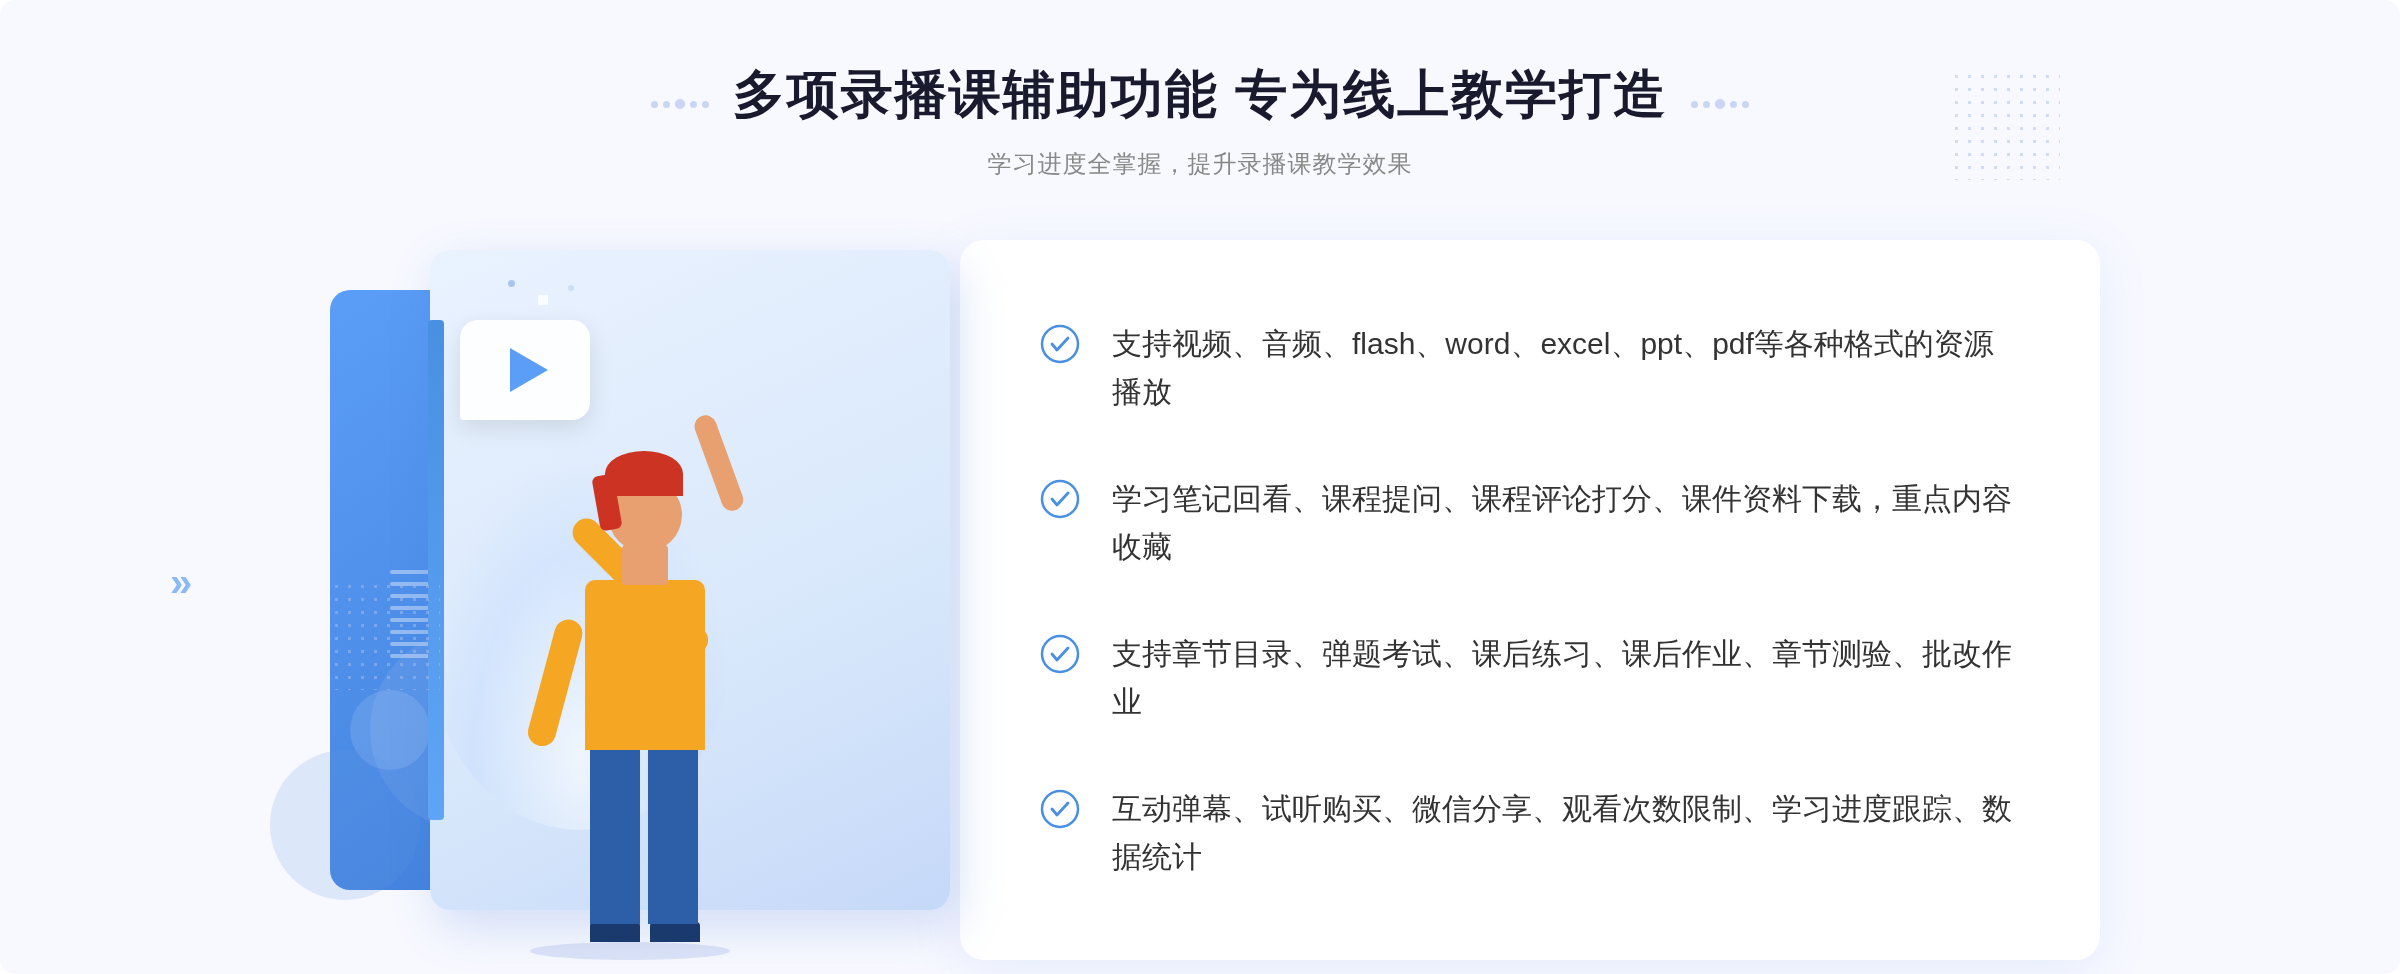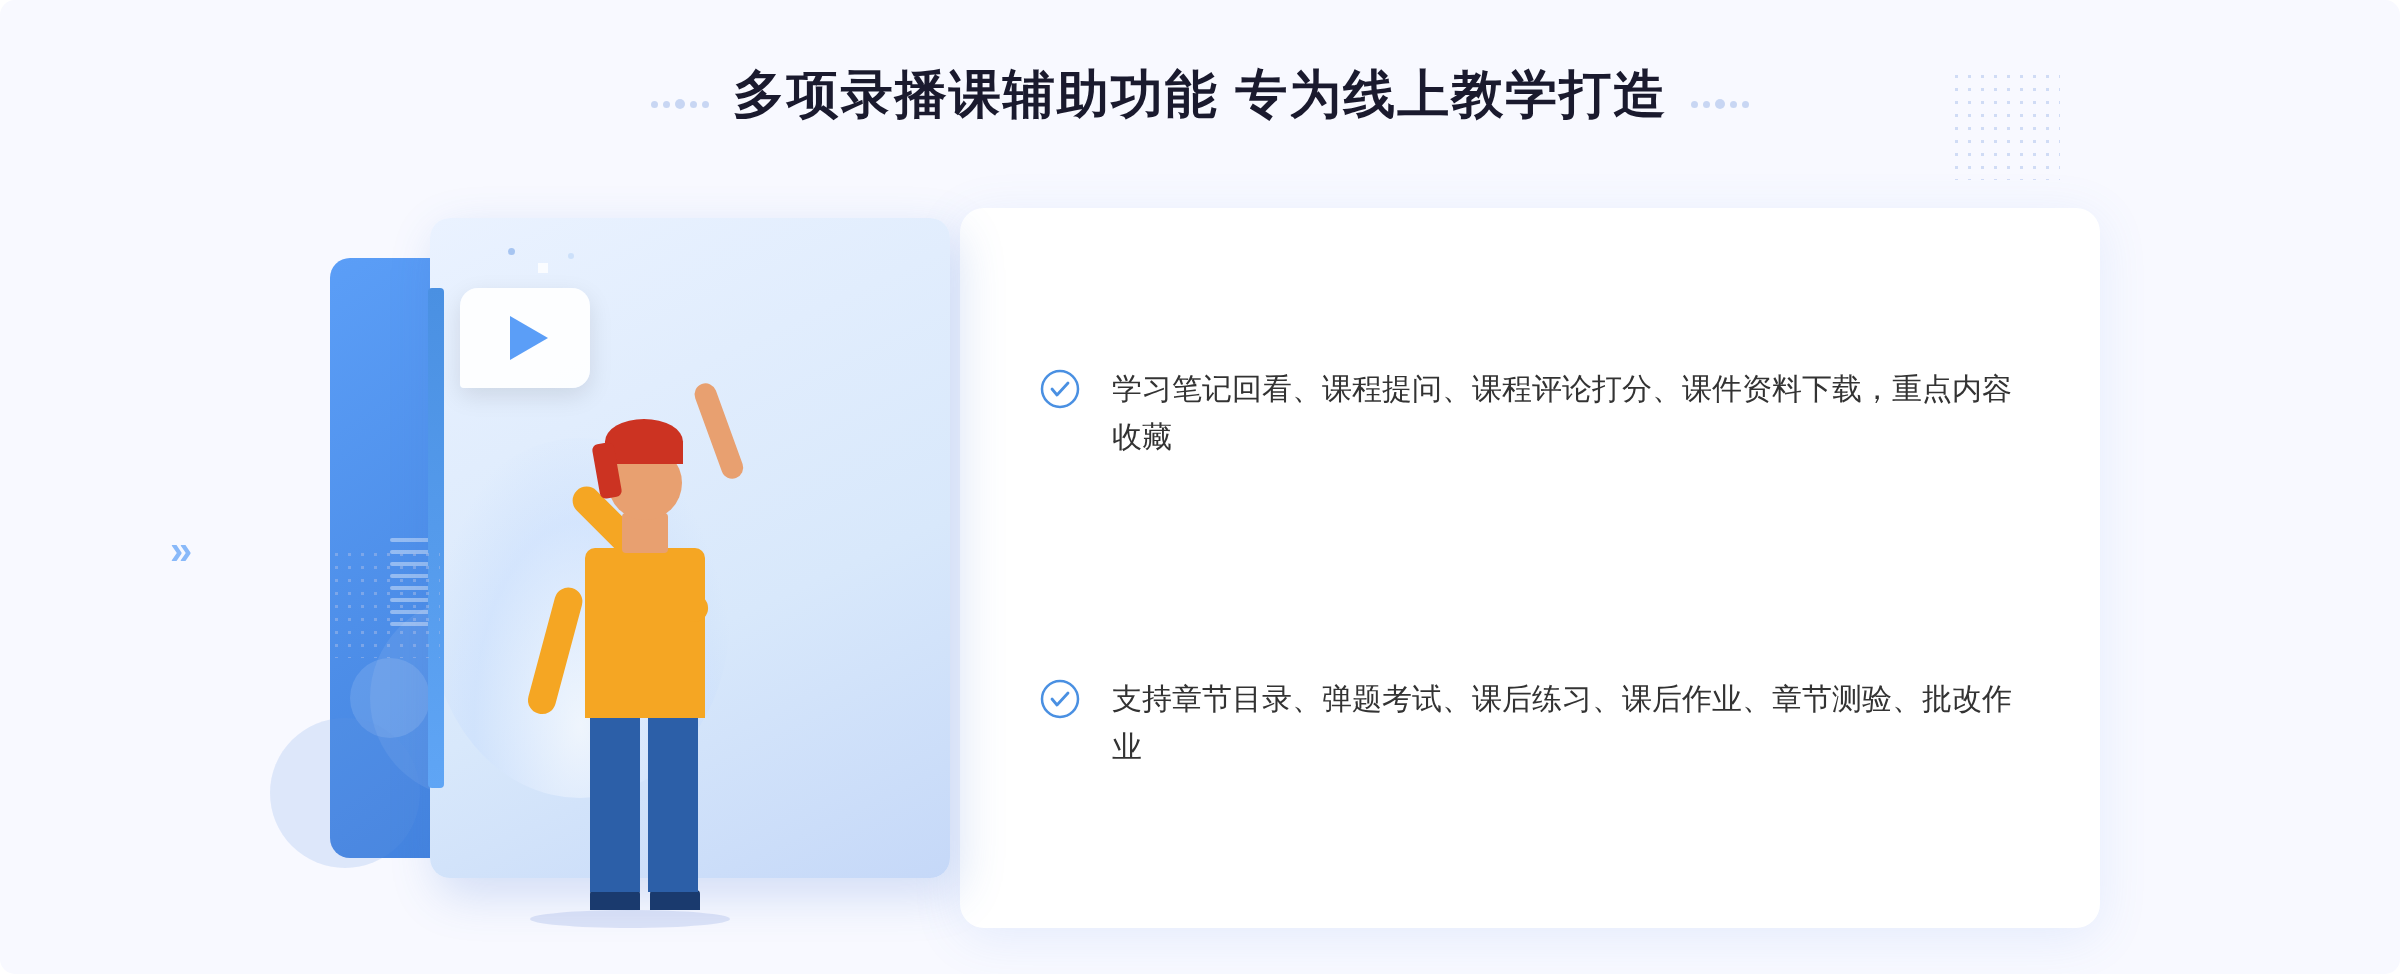--- a/index.html
+++ b/index.html
@@ -220,20 +220,21 @@
       </div>
       <h1 class="main-title">多项录播课辅助功能 专为线上教学打造</h1>
       <div class="divider-dots">
         <div class="divider-dot"></div>
         <div class="divider-dot"></div>
         <div class="divider-dot-large"></div>
         <div class="divider-dot"></div>
         <div class="divider-dot"></div>
       </div>
     </div>
+    <p class="sub-title">学习进度全掌握，提升录播课教学效果</p>
   </div>
 
   <div class="content-section">
 
     <div class="illustration-frame">
 
       <div class="blue-rounded-bg">
 
         <div class="stripe-deco">
           <div class="stripe-line" style="width: 70px;"></div>
@@ -297,40 +298,58 @@
 
         <div style="position: absolute; bottom: 430px; left: 96px; width: 22px; height: 55px; background: #cc3322; border-radius: 6px; transform: rotate(-10deg);"></div>
       </div>
 
       <div style="position: absolute; top: 320px; left: -130px; color: #5b9ef7; font-size: 40px; font-weight: bold; opacity: 0.7;">»</div>
 
     </div>
 
     <div class="features-area">
 
-
       <div class="feature-item">
         <div class="check-icon-wrapper">
           <svg class="check-circle" viewBox="0 0 40 40" xmlns="http://www.w3.org/2000/svg">
             <circle cx="20" cy="20" r="18" fill="none" stroke="#4a90e2" stroke-width="2.5"></circle>
             <path d="M12 20 L17 26 L28 14" fill="none" stroke="#4a90e2" stroke-width="2.8" stroke-linecap="round" stroke-linejoin="round"></path>
           </svg>
         </div>
-        <span class="feature-text">学习笔记回看、课程提问、课程评论打分、课件资料下载，重点内容收藏</span>
+        <span class="feature-text">支持视频、音频、flash、word、excel、ppt、pdf等各种格式的资源播放</span>
       </div>
 
       <div class="feature-item">
         <div class="check-icon-wrapper">
           <svg class="check-circle" viewBox="0 0 40 40" xmlns="http://www.w3.org/2000/svg">
             <circle cx="20" cy="20" r="18" fill="none" stroke="#4a90e2" stroke-width="2.5"></circle>
             <path d="M12 20 L17 26 L28 14" fill="none" stroke="#4a90e2" stroke-width="2.8" stroke-linecap="round" stroke-linejoin="round"></path>
           </svg>
         </div>
+        <span class="feature-text">学习笔记回看、课程提问、课程评论打分、课件资料下载，重点内容收藏</span>
+      </div>
+
+      <div class="feature-item">
+        <div class="check-icon-wrapper">
+          <svg class="check-circle" viewBox="0 0 40 40" xmlns="http://www.w3.org/2000/svg">
+            <circle cx="20" cy="20" r="18" fill="none" stroke="#4a90e2" stroke-width="2.5"></circle>
+            <path d="M12 20 L17 26 L28 14" fill="none" stroke="#4a90e2" stroke-width="2.8" stroke-linecap="round" stroke-linejoin="round"></path>
+          </svg>
+        </div>
         <span class="feature-text">支持章节目录、弹题考试、课后练习、课后作业、章节测验、批改作业</span>
       </div>
 
+      <div class="feature-item">
+        <div class="check-icon-wrapper">
+          <svg class="check-circle" viewBox="0 0 40 40" xmlns="http://www.w3.org/2000/svg">
+            <circle cx="20" cy="20" r="18" fill="none" stroke="#4a90e2" stroke-width="2.5"></circle>
+            <path d="M12 20 L17 26 L28 14" fill="none" stroke="#4a90e2" stroke-width="2.8" stroke-linecap="round" stroke-linejoin="round"></path>
+          </svg>
+        </div>
+        <span class="feature-text">互动弹幕、试听购买、微信分享、观看次数限制、学习进度跟踪、数据统计</span>
+      </div>
 
     </div>
   </div>
 
   <div style="position: absolute; top: 70px; right: 340px; width: 110px; height: 110px; background-image: radial-gradient(circle, #a0b8e8 1.8px, transparent 1.8px); background-size: 13px 13px; opacity: 0.45;"></div>
 
 </div>
 
 </body></html>

